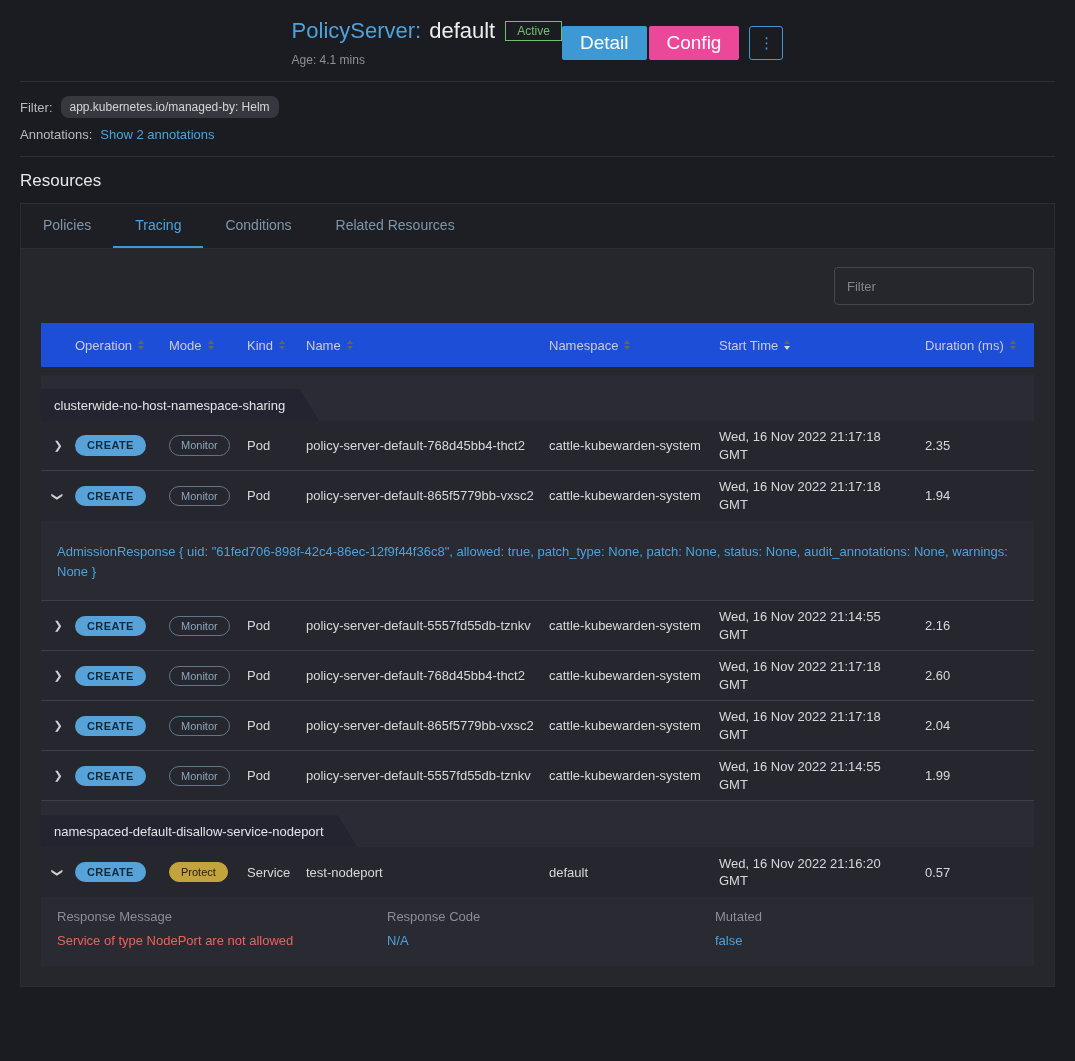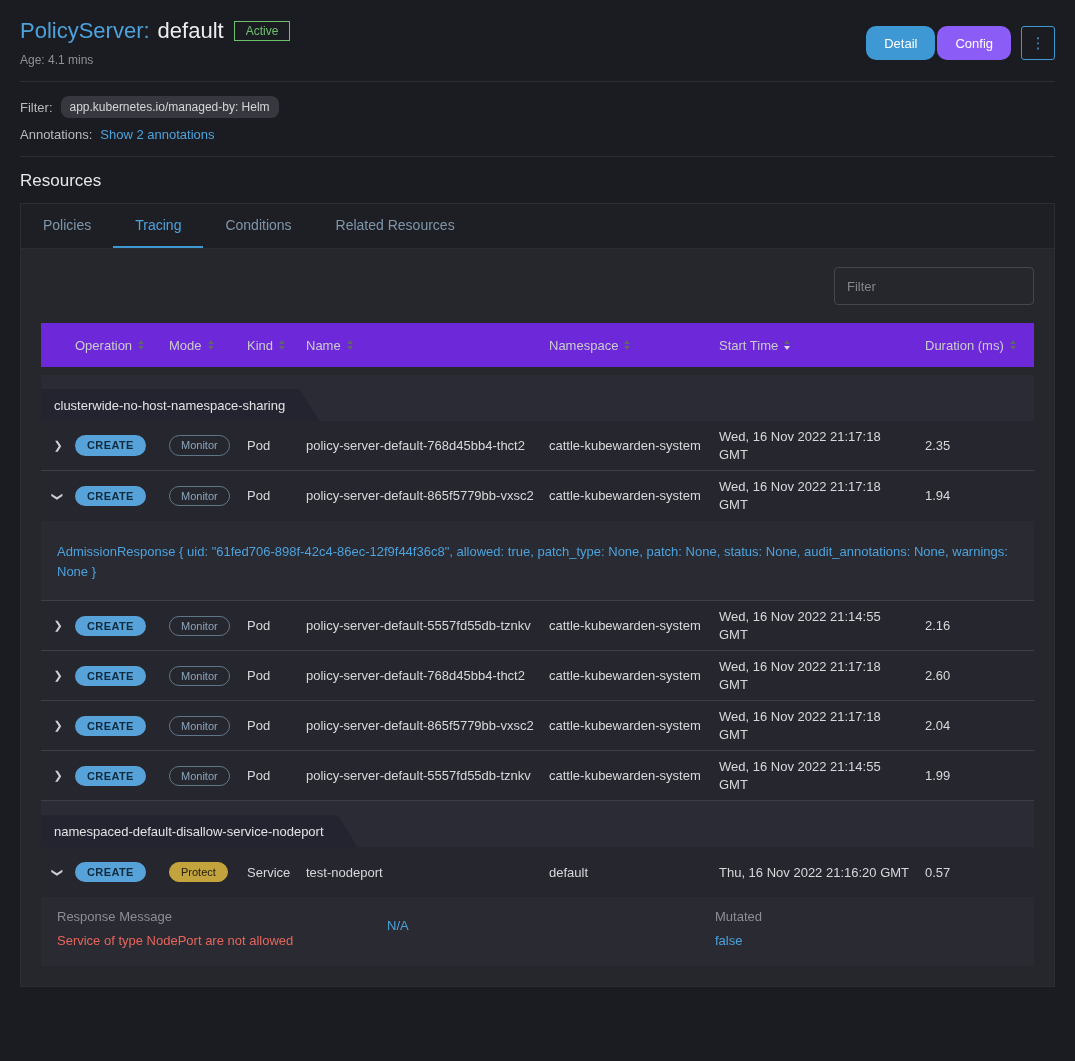--- a/index.html
+++ b/index.html
@@ -3,30 +3,30 @@
 <meta charset="utf-8">
 <style>
   :root{
     --accent:#3d98d3; --link:#4da2dc; --success:#6fbf6f; --warning:#c3a33c; --error:#e8655c;
   }
   *{box-sizing:border-box;}
   body{margin:0;background:#1b1c21;color:#d8d9db;font-family:"Liberation Sans",sans-serif;font-size:13px;}
   .page{width:1075px;min-height:1061px;padding:18px 20px 24px;}
 
   
-  .header-row{display:flex;justify-content:space-between;align-items:flex-start;}
+  .header-row{display:flex;justify-content:center;align-items:flex-start;}
   .title-line{display:flex;align-items:center;gap:8px;}
   .title-type{color:var(--link);font-size:22px;}
   .title-name{color:#eceded;font-size:22px;}
   .badge-active{border:1px solid var(--success);color:var(--success);border-radius:0;padding:2px 11px;font-size:12px;margin-left:2px;}
   .age{color:#8e9096;font-size:12px;margin-top:9px;}
   .header-actions{display:flex;gap:2px;align-items:center;margin-top:8px;}
-  .btn{height:34px;padding:0 18px;border:none;border-radius:10px;font-size:13px;color:#fff;cursor:pointer;font-family:inherit;}
+  .btn{height:34px;padding:0 18px;border:none;border-radius:2px;font-size:19px;color:#fff;cursor:pointer;font-family:inherit;}
   .btn-primary{background:var(--accent);}
-  .btn-secondary{background:#8b5cf6;}
+  .btn-secondary{background:#ec4899;}
   .btn-kebab{width:34px;height:34px;padding:0;background:transparent;border:1px solid var(--accent);color:var(--accent);font-size:15px;border-radius:3px;margin-left:8px;cursor:pointer;}
 
   .divider{border:none;border-top:1px solid #2e2f35;margin:14px 0;}
 
   
   .meta-row{display:flex;align-items:center;gap:8px;margin:9px 0;}
   .meta-label{color:#b9babd;}
   .label-badge{background:#37383f;color:#d4d5d7;padding:4px 9px;border-radius:8px;font-size:12px;}
   .link{color:var(--link);text-decoration:none;cursor:pointer;}
 
@@ -39,21 +39,21 @@
 
   
   .panel{background:#26272d;border:1px solid #2c2d33;padding-bottom:20px;}
   .filter-row{display:flex;justify-content:flex-end;padding:18px 20px;}
   .filter-input{width:200px;height:38px;background:transparent;border:1px solid #45464d;border-radius:4px;color:#dededf;padding:0 12px;font-size:13px;font-family:inherit;outline:none;}
   .filter-input::placeholder{color:#84858a;}
 
   
   .table{margin:0 20px;}
   .grid-row{display:grid;grid-template-columns:34px 94px 78px 59px 243px 170px 206px 1fr;align-items:center;}
-  .thead{background:#6d28d9;height:44px;margin-bottom:8px;color:#cbccce;font-size:13px;}
+  .thead{background:#1d4ed8;height:44px;margin-bottom:8px;color:#cbccce;font-size:13px;}
   .th{display:flex;align-items:center;gap:6px;padding-right:6px;cursor:pointer;}
   .th-chevron{cursor:default;}
   .sort{display:inline-flex;flex-direction:column;gap:2px;}
   .sort i{display:block;width:0;height:0;border-left:3.5px solid transparent;border-right:3.5px solid transparent;}
   .sort .up{border-bottom:4px solid #63646a;}
   .sort .down{border-top:4px solid #63646a;}
   .sort.sorted-desc .down{border-top-color:#d9dadc;}
 
   .group-band{height:46px;background:#2a2b34;display:flex;align-items:flex-end;}
   .group-tab{height:32px;background:#232430;display:flex;align-items:center;padding:0 34px 0 13px;clip-path:polygon(0 0,calc(100% - 20px) 0,100% 100%,0 100%);}
@@ -275,30 +275,31 @@
             </div>
             <div class="row grid-row no-border">
               <button class="expander">
                 <span class="chev expanded">❯</span>
               </button>
               <div class="cell"><span class="pill pill-create">CREATE</span></div>
               <div class="cell"><span class="pill pill-protect">Protect</span></div>
               <div class="cell">Service</div>
               <div class="cell">test-nodeport</div>
               <div class="cell">default</div>
-              <div class="cell">Thu, 16 Nov 2022 21:16:20 GMT</div>
+              <div class="cell">Wed, 16 Nov 2022 21:16:20 GMT</div>
               <div class="cell">0.57</div>
             </div>
             <div class="row-detail">
               <div class="fields">
                 <div class="field">
                   <div class="detail-label">Response Message</div>
                   <div class="field-value error">Service of type NodePort are not allowed</div>
                 </div>
                 <div class="field">
+                  <div class="detail-label">Response Code</div>
                   <div class="field-value link">N/A</div>
                 </div>
                 <div class="field">
                   <div class="detail-label">Mutated</div>
                   <div class="field-value link">false</div>
                 </div>
               </div>
             </div>
           </div>
         </div>

